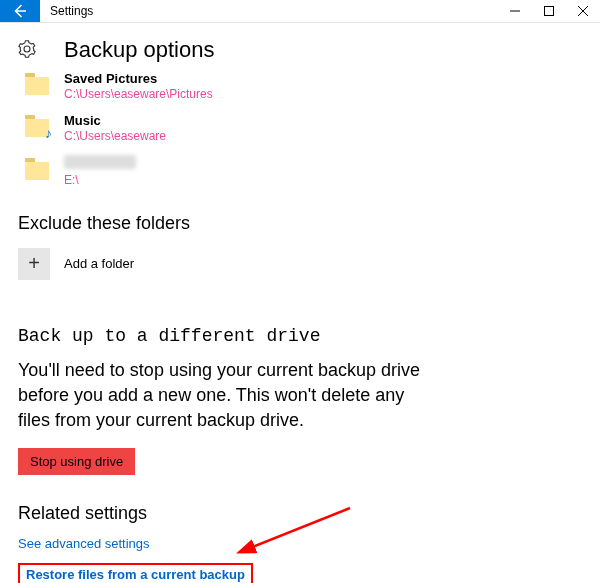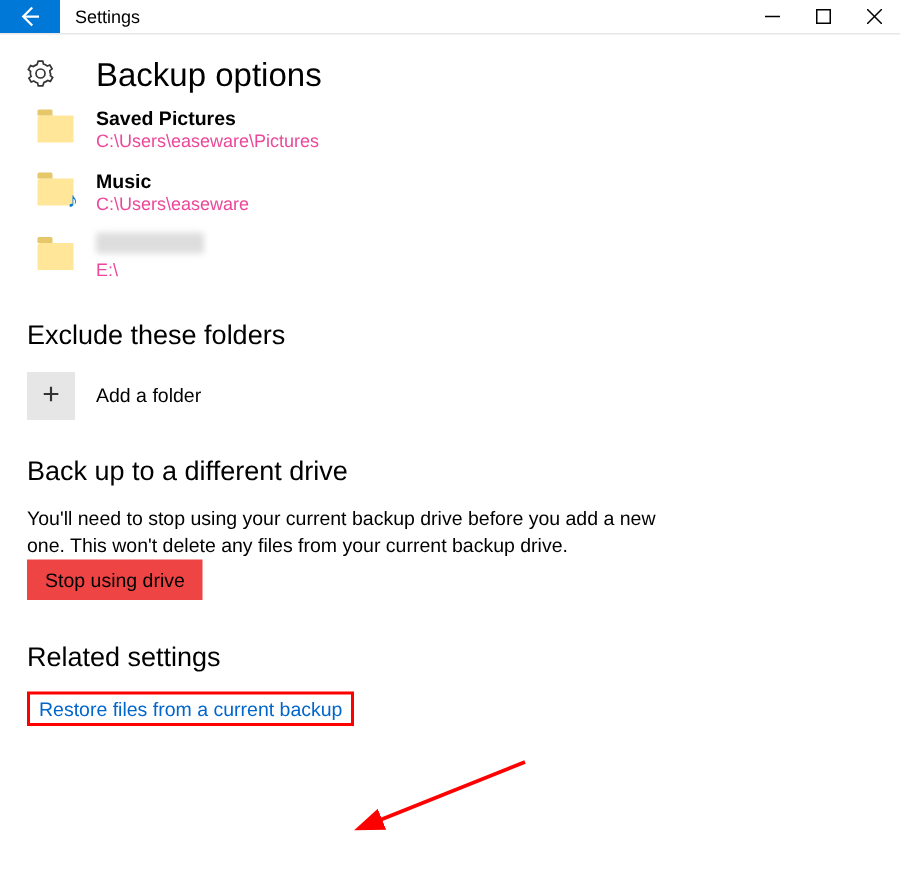--- a/index.html
+++ b/index.html
@@ -134,24 +134,25 @@
       width: 32px;
       height: 32px;
       background: #e6e6e6;
       display: flex;
       align-items: center;
       justify-content: center;
       font-size: 20px;
       color: #333;
     }
     .description {
-      font-size: 13px;
+      font-size: 18px;
       line-height: 1.4;
       color: #000;
       max-width: 420px;
+      margin-bottom: 14px;
     }
     .grey-btn {
       background: #ef4444;
       border: none;
       padding: 6px 12px;
       font-size: 13px;
       cursor: pointer;
     }
     .link {
       color: #0066cc;
@@ -245,27 +246,28 @@
       </span>
     </div>
   </div>
 
   <h2 class="section-title">Exclude these folders</h2>
   <div class="add-folder-row">
     <div class="plus-box">+</div>
     <span>Add a folder</span>
   </div>
 
-  <h2 class="section-title" style="margin-top:22px;">Back up to a different drive</h2>
+  <h2 class="section-title" style="margin-top:44px;font-family:Liberation Mono, monospace;">Back up to a different drive</h2>
   <p class="description">You'll need to stop using your current backup drive before you add a new one. This won't delete any files from your current backup drive.</p>
   <button class="grey-btn">Stop using drive</button>
 
   <h2 class="section-title" style="margin-top:28px;">Related settings</h2>
+  <a class="link">See advanced settings</a>
   <span class="highlight-box">
-    <a class="link" style="margin-bottom:0;">Restore files from a current backup</a>
+    <a class="link" style="margin-bottom:0;font-weight:bold;">Restore files from a current backup</a>
   </span>
 
   <div class="arrow-overlay" style="left:240px; top:480px;">
     <svg width="120" height="60">
       <defs>
         <marker id="ah" markerWidth="10" markerHeight="10" refX="2" refY="3" orient="auto">
           <path d="M0,0 L0,6 L8,3 z" fill="#ff0000"></path>
         </marker>
       </defs>
       <line x1="110" y1="5" x2="10" y2="45" stroke="#ff0000" stroke-width="2.5" marker-end="url(#ah)"></line>

